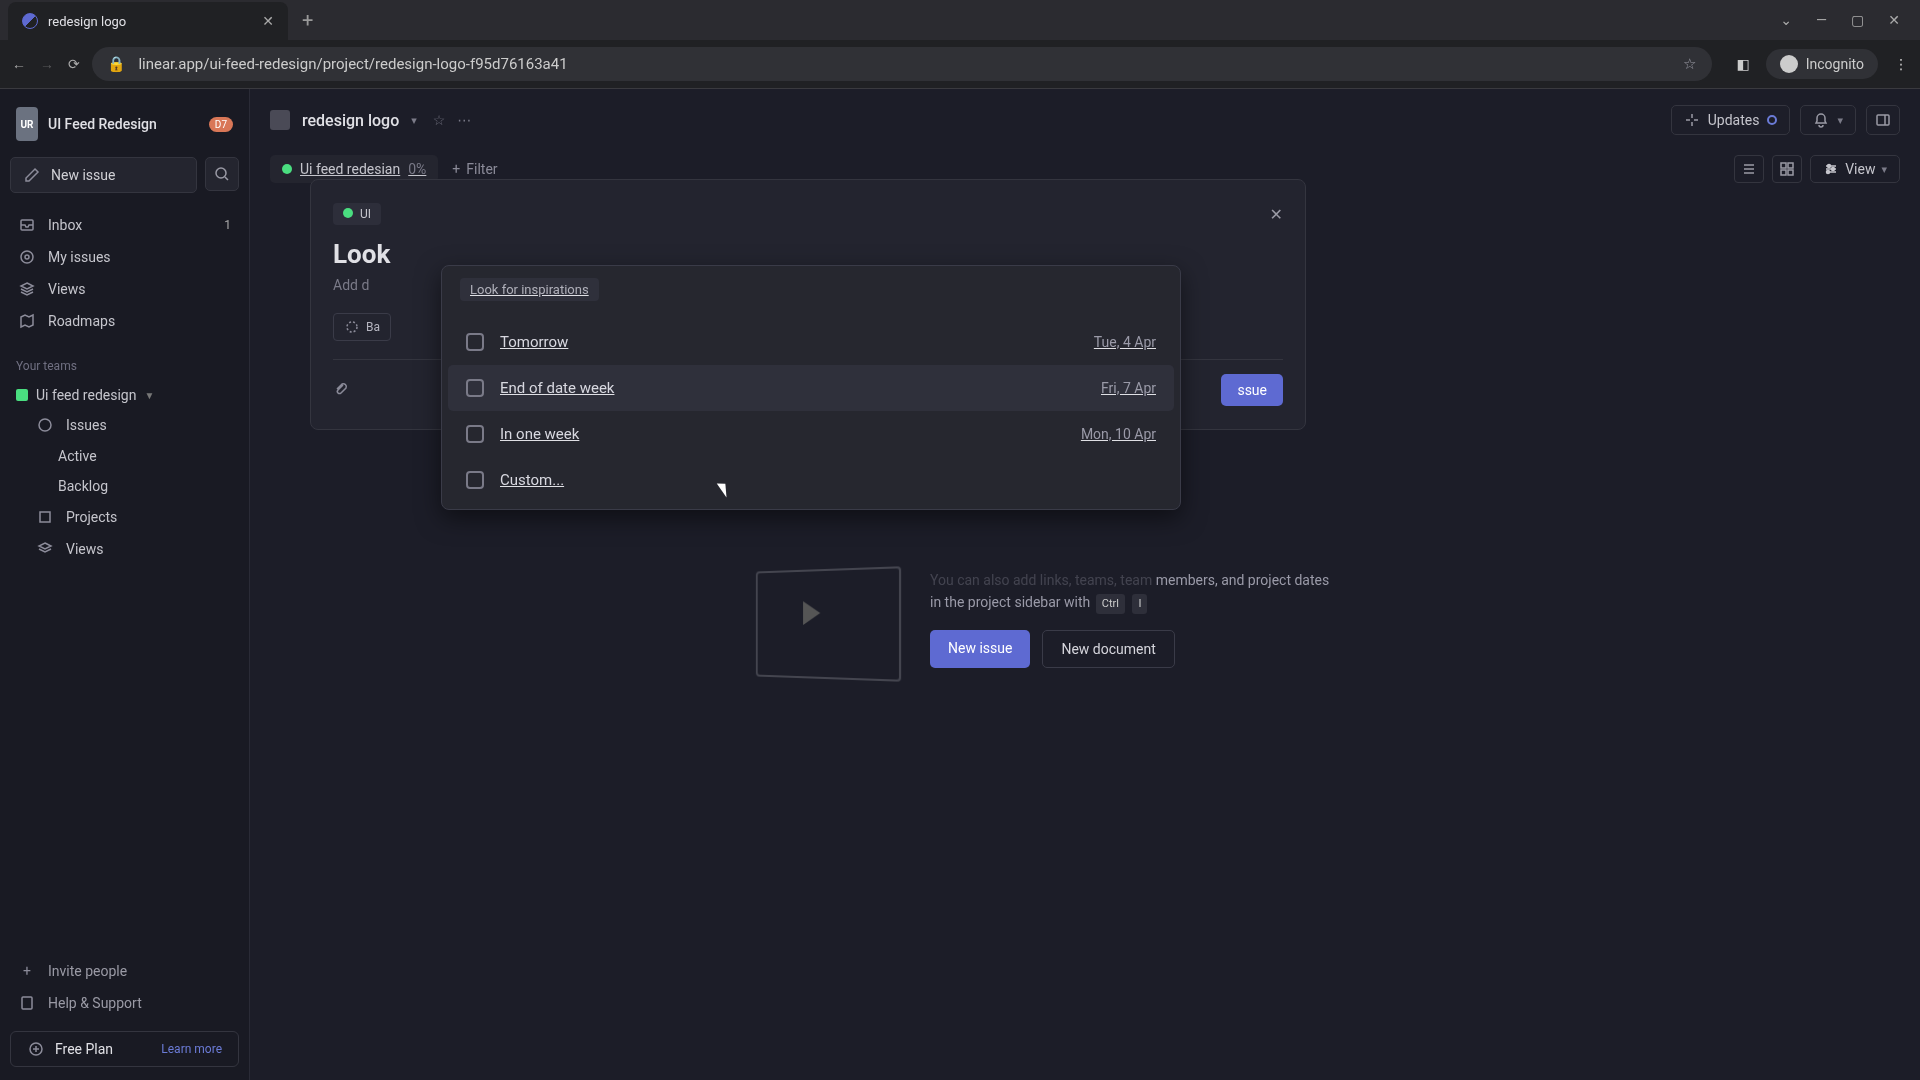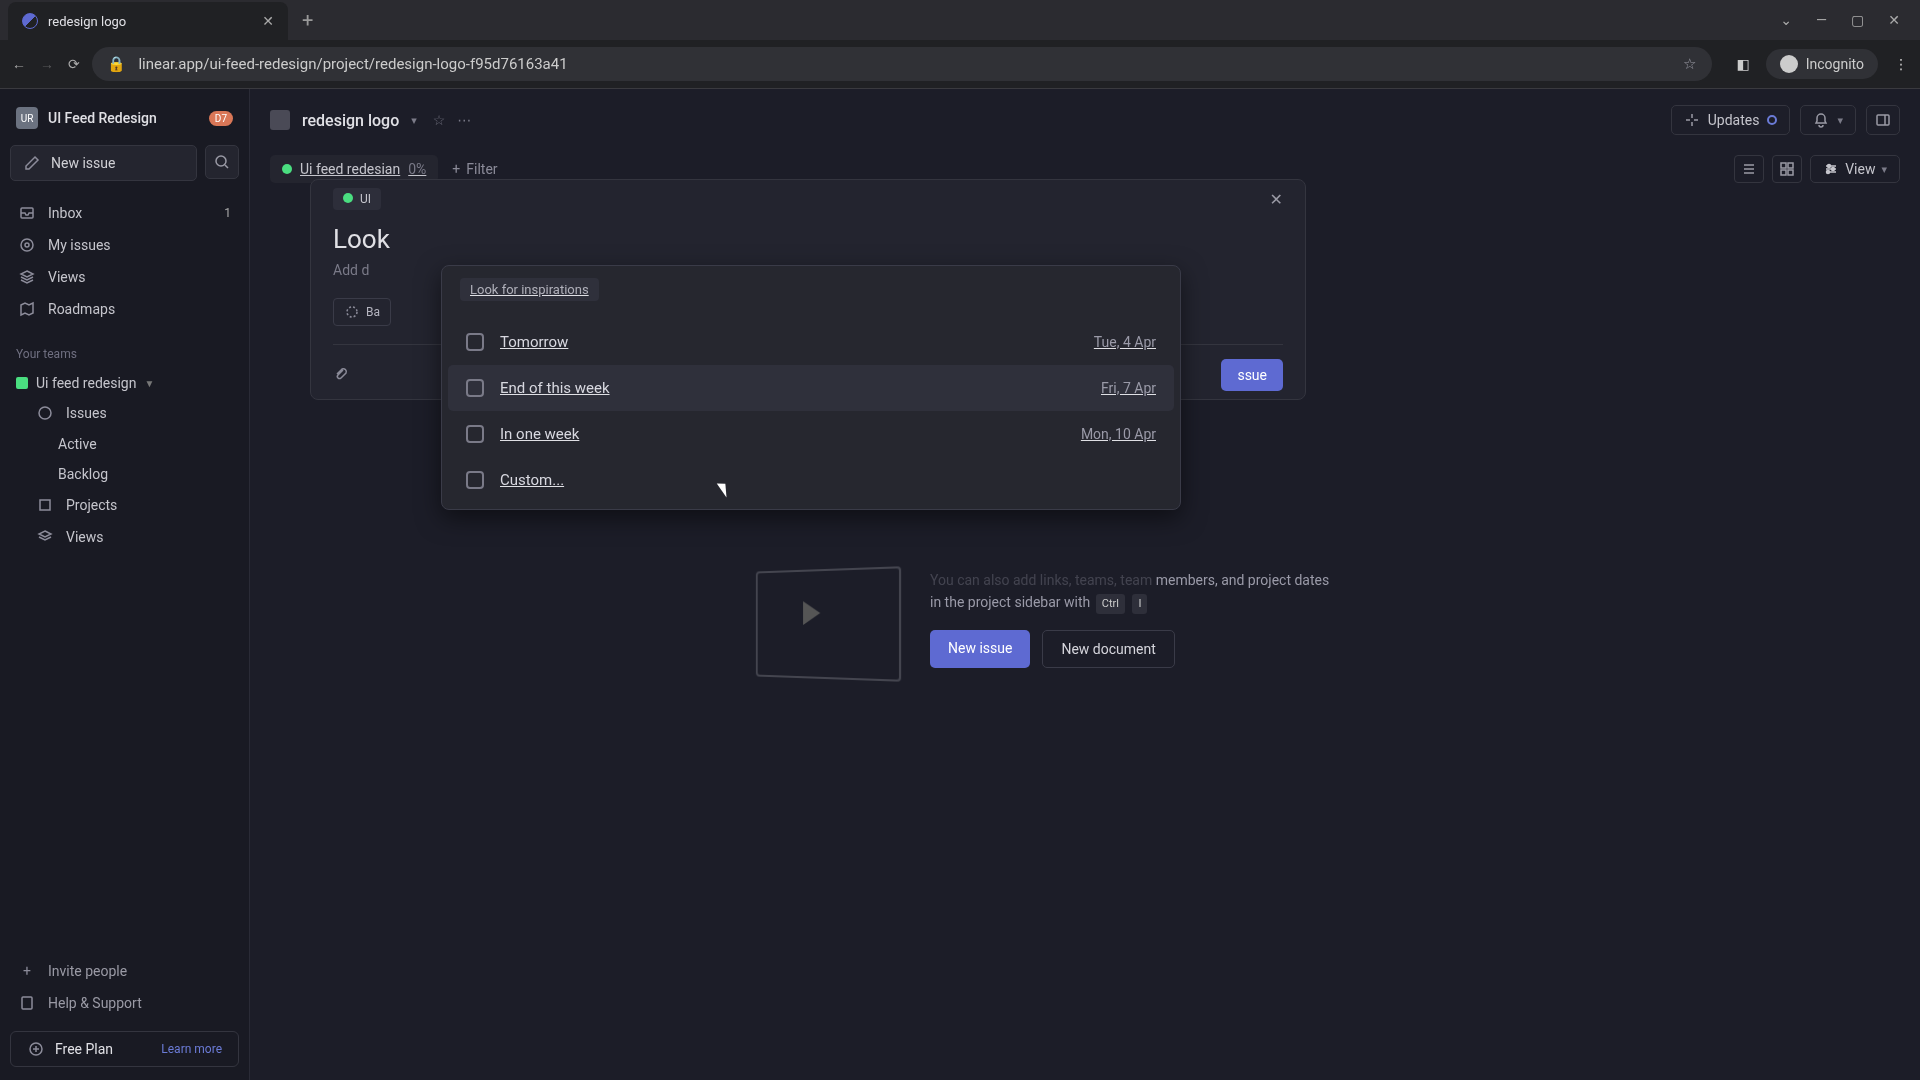--- a/index.html
+++ b/index.html
@@ -93,24 +93,24 @@
   border-right: 1px solid #2a2b36;
   display: flex;
   flex-direction: column;
   padding: 14px 10px;
 }
 .workspace-row {
   display: flex; align-items: center; gap: 10px;
   padding: 4px 6px; margin-bottom: 12px;
 }
 .ws-avatar {
-  width: 22px; height: 22px; border-radius: 4px;
+  width: 22px; height: 34px; border-radius: 4px;
   background: #6b7280;
   display: flex; align-items: center; justify-content: center;
-  font-size: 10px; font-weight: normal; color: #fff;
+  font-size: 10px; font-weight: bold; color: #fff;
 }
 .ws-name { color: #e0e0e5; font-weight: 500; }
 .ws-badge {
   margin-left: auto;
   background: #d97757;
   color: #fff;
   border-radius: 10px;
   font-size: 10px;
   padding: 2px 6px;
 }
@@ -247,30 +247,30 @@
 }
 
 
 .create-modal {
   position: absolute;
   top: 90px; left: 60px;
   width: 996px;
   background: #23242f;
   border: 1px solid #34353f;
   border-radius: 8px;
-  padding: 8px 22px;
+  padding: 23px 22px;
 }
 .modal-top { display: flex; align-items: center; gap: 10px; margin-bottom: 14px; }
 .modal-pill {
   background: #2d2e3a; padding: 4px 10px; border-radius: 4px;
   font-size: 12px; color: #c5c5cc;
 }
 .modal-close { margin-left: auto; color: #9a9aa5; cursor: pointer; font-size: 16px; }
 .modal-title-input {
-  font-size: 26px; font-weight: 400; color: #e0e0e5;
+  font-size: 26px; font-weight: 700; color: #e0e0e5;
   margin-bottom: 8px;
 }
 .modal-desc { color: #7a7a88; margin-bottom: 20px; }
 .modal-row { display: flex; gap: 10px; margin-bottom: 18px; }
 .attr-pill {
   display: flex; align-items: center; gap: 6px;
   border: 1px solid #3a3b48;
   border-radius: 4px;
   padding: 5px 10px;
   font-size: 12px;
@@ -666,21 +666,21 @@
           <span class="pop-pill">Look for inspirations</span>
         </div>
         <div class="pop-list" id="pop-list">
             <div class="pop-item">
               <span class="pop-item-icon"></span>
               <span class="pop-item-label">Tomorrow</span>
               <span class="pop-item-date">Tue, 4 Apr</span>
             </div>
             <div class="pop-item highlighted">
               <span class="pop-item-icon"></span>
-              <span class="pop-item-label">End of this week</span>
+              <span class="pop-item-label">End of date week</span>
               <span class="pop-item-date">Fri, 7 Apr</span>
             </div>
             <div class="pop-item">
               <span class="pop-item-icon"></span>
               <span class="pop-item-label">In one week</span>
               <span class="pop-item-date">Mon, 10 Apr</span>
             </div>
             <div class="pop-item">
               <span class="pop-item-icon"></span>
               <span class="pop-item-label">Custom...</span>

